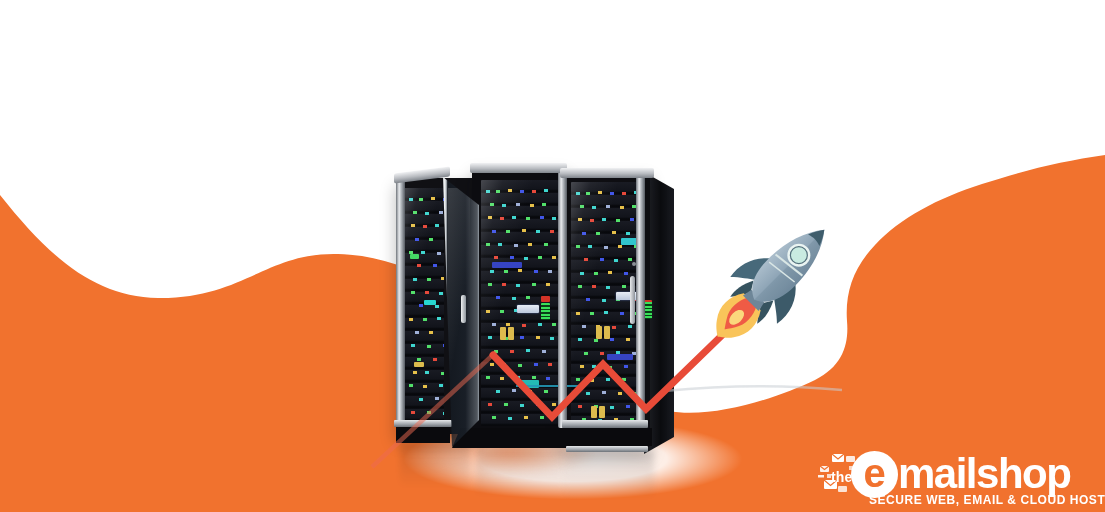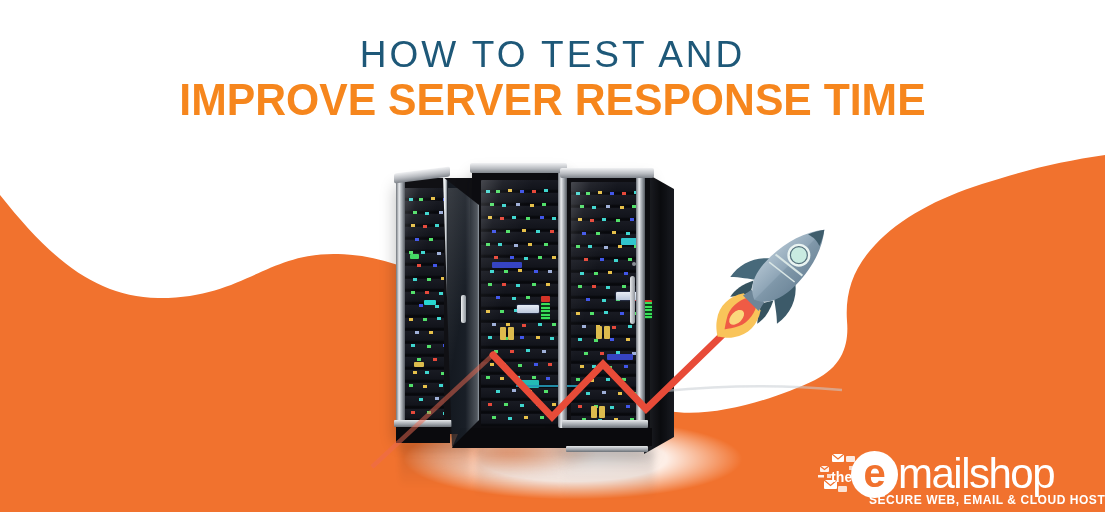--- a/index.html
+++ b/index.html
@@ -103,40 +103,36 @@
   
   .line-svg{position:absolute;left:0;top:0;z-index:7;}
   .rocket-svg{position:absolute;left:0;top:0;z-index:8;}
 
   
   .logo{position:absolute;left:818px;top:448px;width:220px;height:64px;z-index:9;color:#fff;}
   .logo-the{position:absolute;left:13px;top:21px;font-size:14px;font-weight:700;letter-spacing:.2px;}
   .logo-circle{position:absolute;left:33px;top:3px;width:47px;height:47px;border-radius:50%;
     background:#ffffff;display:flex;align-items:center;justify-content:center;}
   .logo-e{font-size:40px;font-weight:700;color:#f1722e;line-height:1;margin-top:-3px;}
-  .logo-name{position:absolute;left:80px;top:2px;font-size:42px;font-weight:400;letter-spacing:-1.5px;}
+  .logo-name{position:absolute;left:80px;top:2px;font-size:42px;font-weight:700;letter-spacing:-1.5px;}
   .logo-tag{position:absolute;left:51px;top:45px;font-size:12px;font-weight:700;letter-spacing:.55px;white-space:nowrap;}
 </style>
 </head>
 <body>
 
 <div class="canvas">
 
   <svg class="wave-svg" width="1105" height="512" viewBox="0 0 1105 512">
     <path d="M0,195 C50,258 95,297 158,298 C243,299 266,252 338,254
              C415,256 470,302 540,352 C593,390 630,404 668,411
              C712,419 775,399 815,380 C843,366 849,344 847,321
              C845,293 853,268 875,245 C900,218 938,198 982,184
              C1025,170 1063,161 1105,155 L1105,512 L0,512 Z" fill="#f1722e"></path>
   </svg>
 
-  <div class="title-block">
-    <div class="title-line1">HOW TO TEST AND</div>
-    <div class="title-line2">IMPROVE SERVER RESPONSE TIME</div>
-  </div>
 
   <div class="abs floor-glow"></div>
   <div class="abs warm-glow"></div>
   <div class="abs rack-refl rr1"></div>
   <div class="abs rack-refl rr2"></div>
   <div class="abs rack-refl rr3"></div>
 
   <div class="servers">
     <div class="abs side-panel"></div>
     <div class="cab cab-l"></div>

